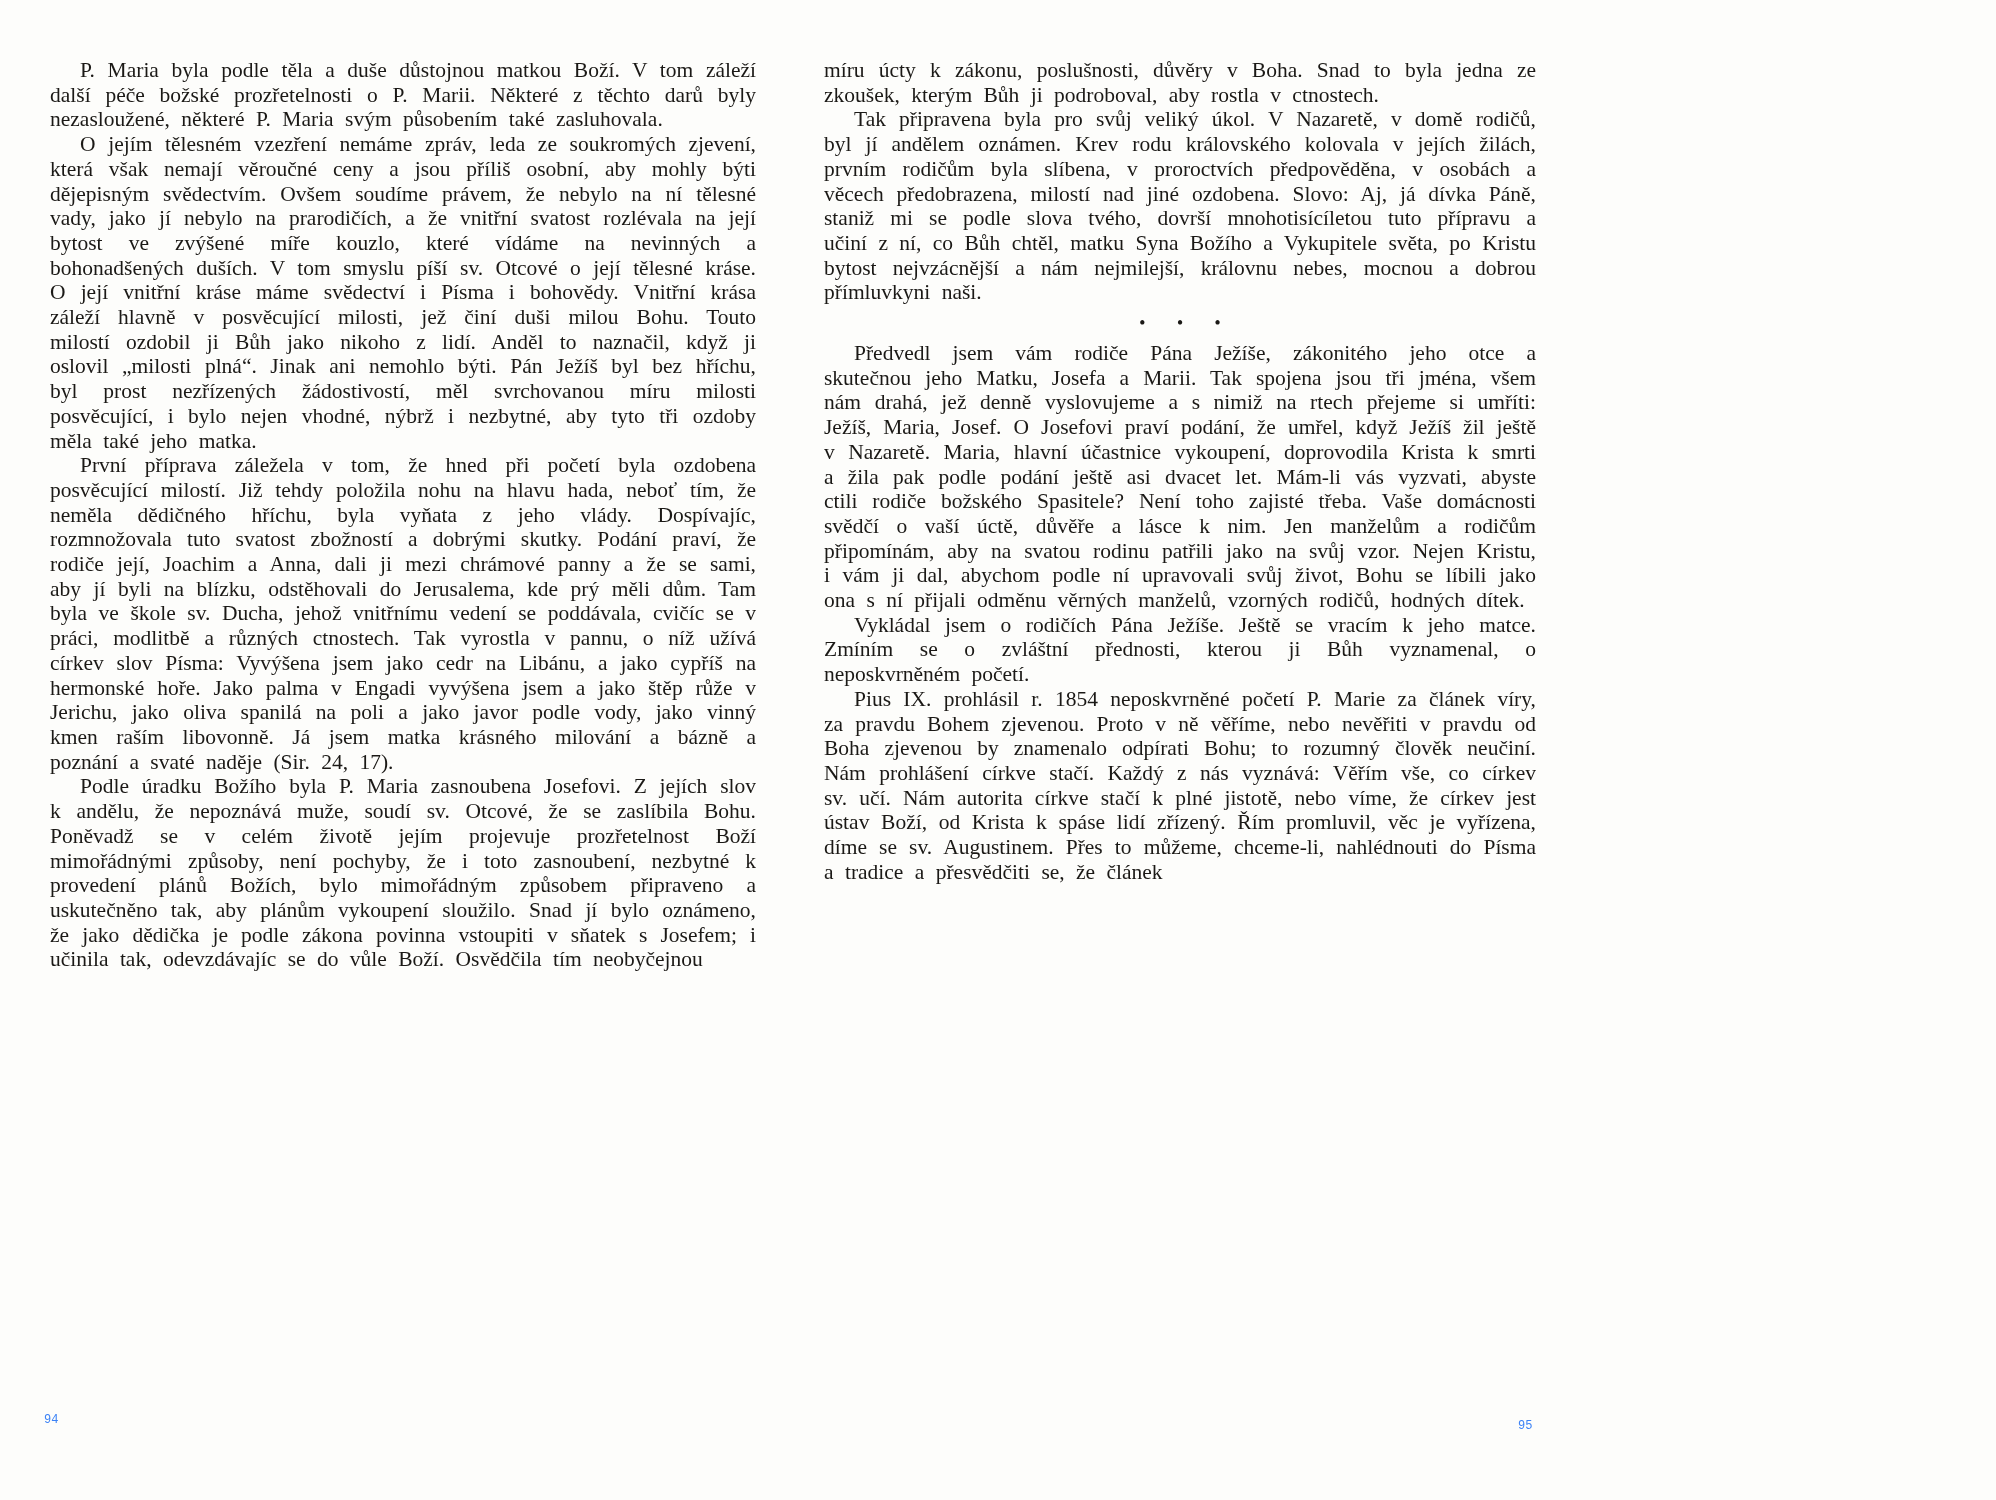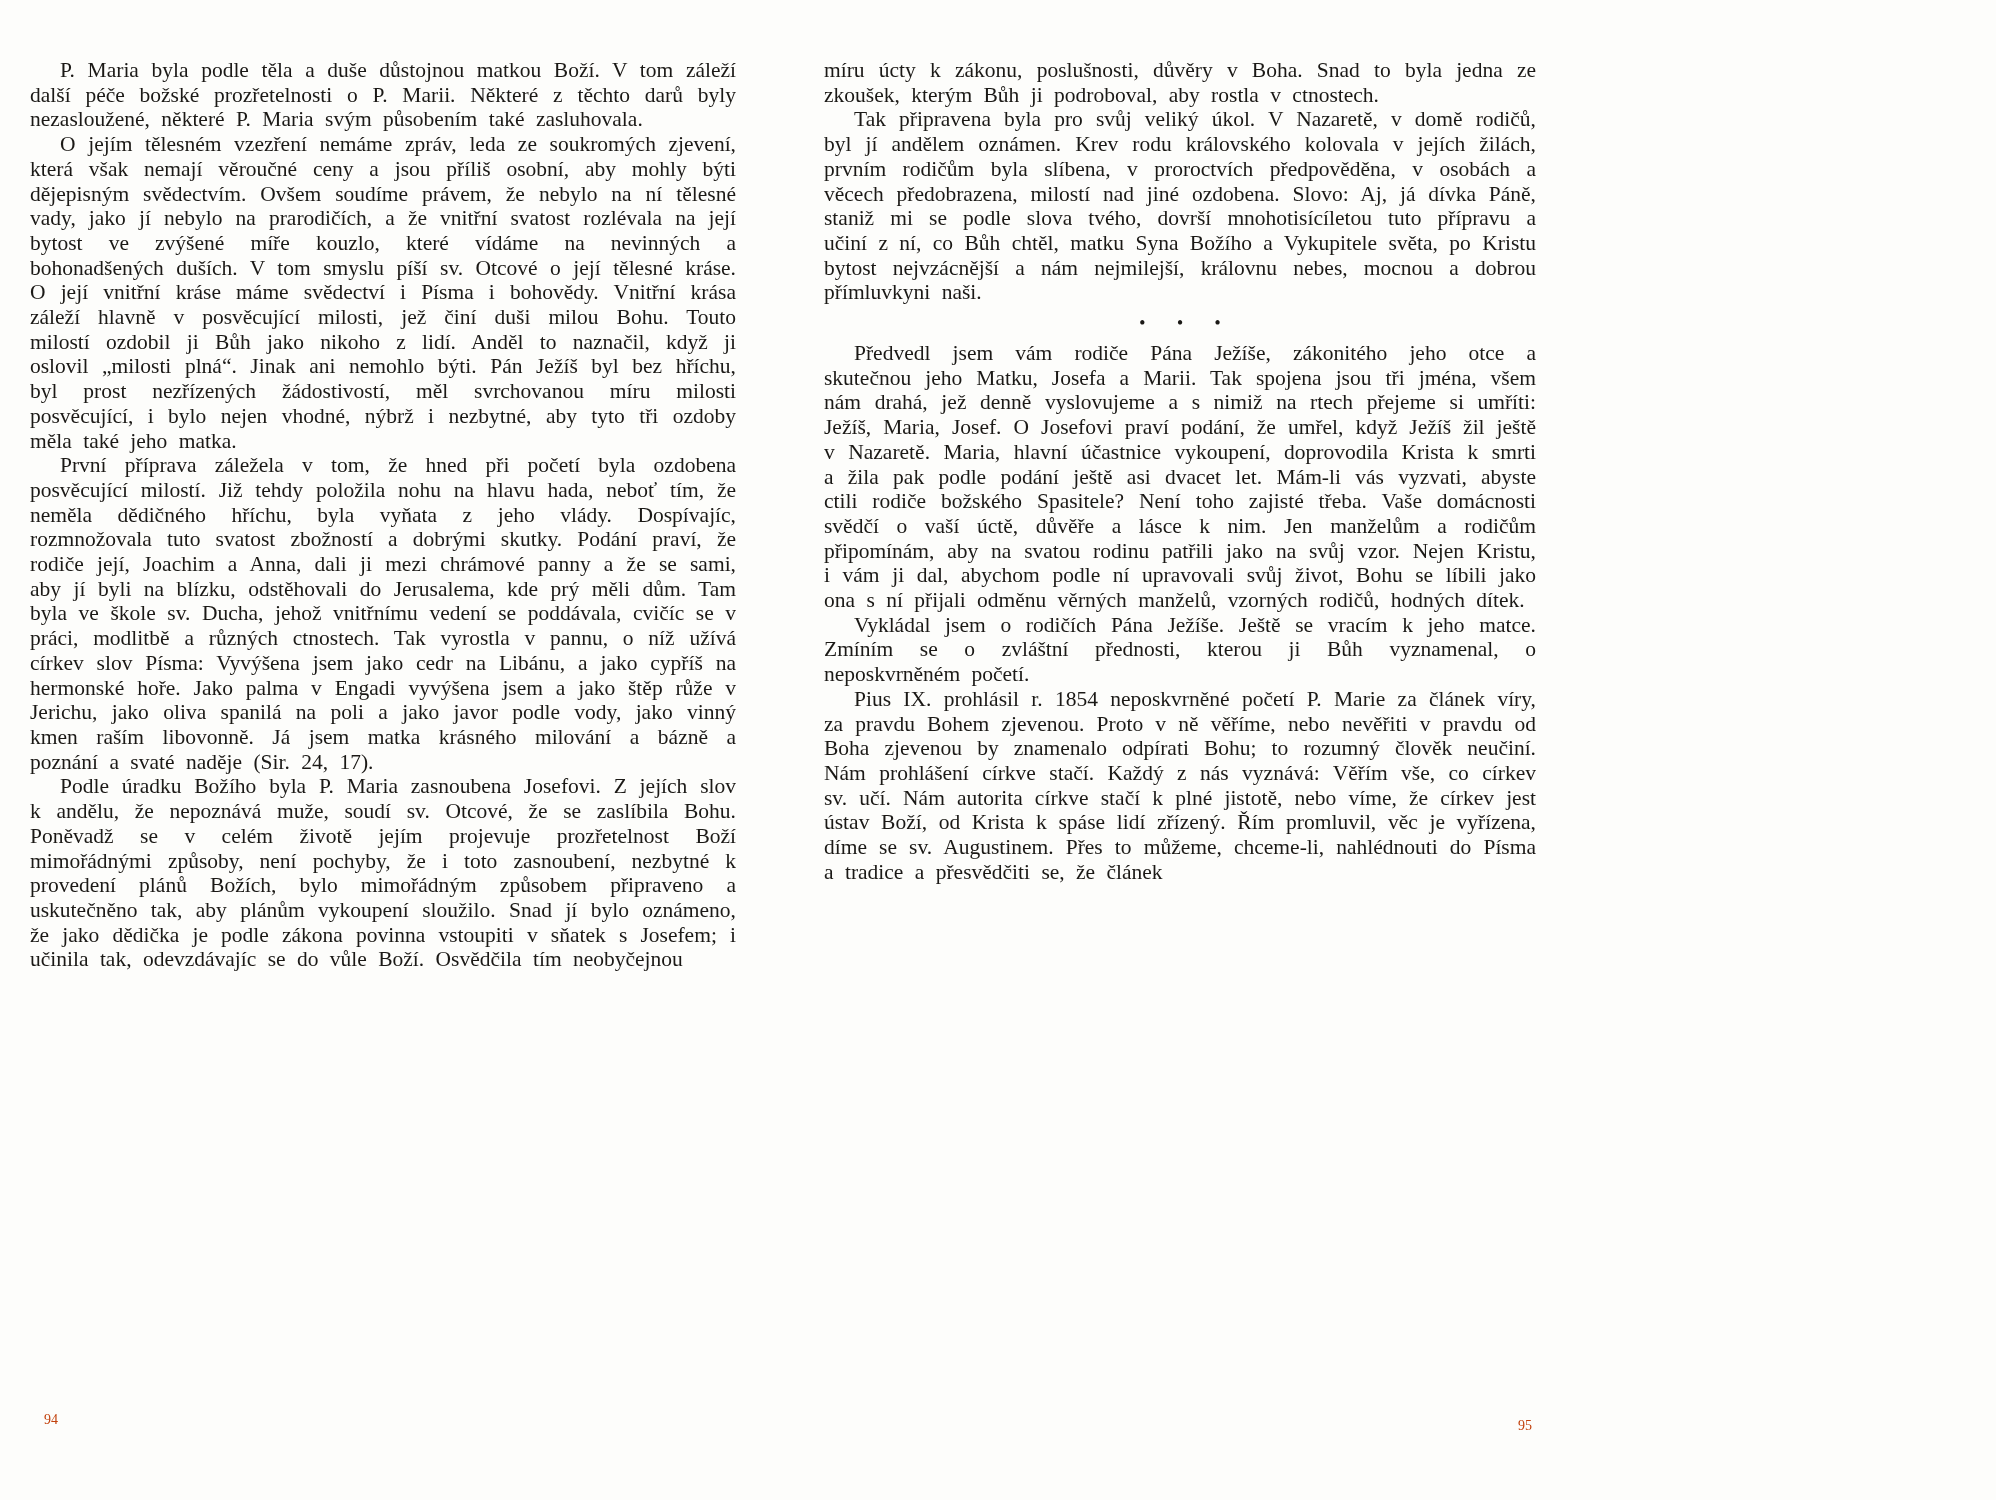--- a/index.html
+++ b/index.html
@@ -18,21 +18,21 @@
     height: 1500px;
     background: #fdfdfb;
     color: #1b1916;
     font-family: "Liberation Serif", "DejaVu Serif", serif;
   }
   .page {
     position: absolute;
     top: 58px;
   }
   .page-left {
-    left: 30px;
+    left: 50px;
     width: 706px;
   }
   .page-right {
     left: 824px;
     width: 712px;
   }
   p.para {
     margin: 0;
     text-align: justify;
     font-size: 21.5px;
@@ -56,23 +56,24 @@
     text-align: center;
     font-size: 21px;
     font-weight: bold;
     line-height: 25px;
   }
   h2.heading .sperr {
     letter-spacing: 3.5px;
   }
   .page-number {
     position: absolute;
-    font-size: 14px;
+    font-size: 12px;
     line-height: 24px;
-    color: #c2410c;
+    color: #3b82f6;
+    font-family: Liberation Mono, monospace;
   }
   .pn-left {
     left: 44px;
     top: 1408px;
   }
   .pn-right {
     left: 1502px;
     top: 1414px;
     margin-left: 16px;
   }

